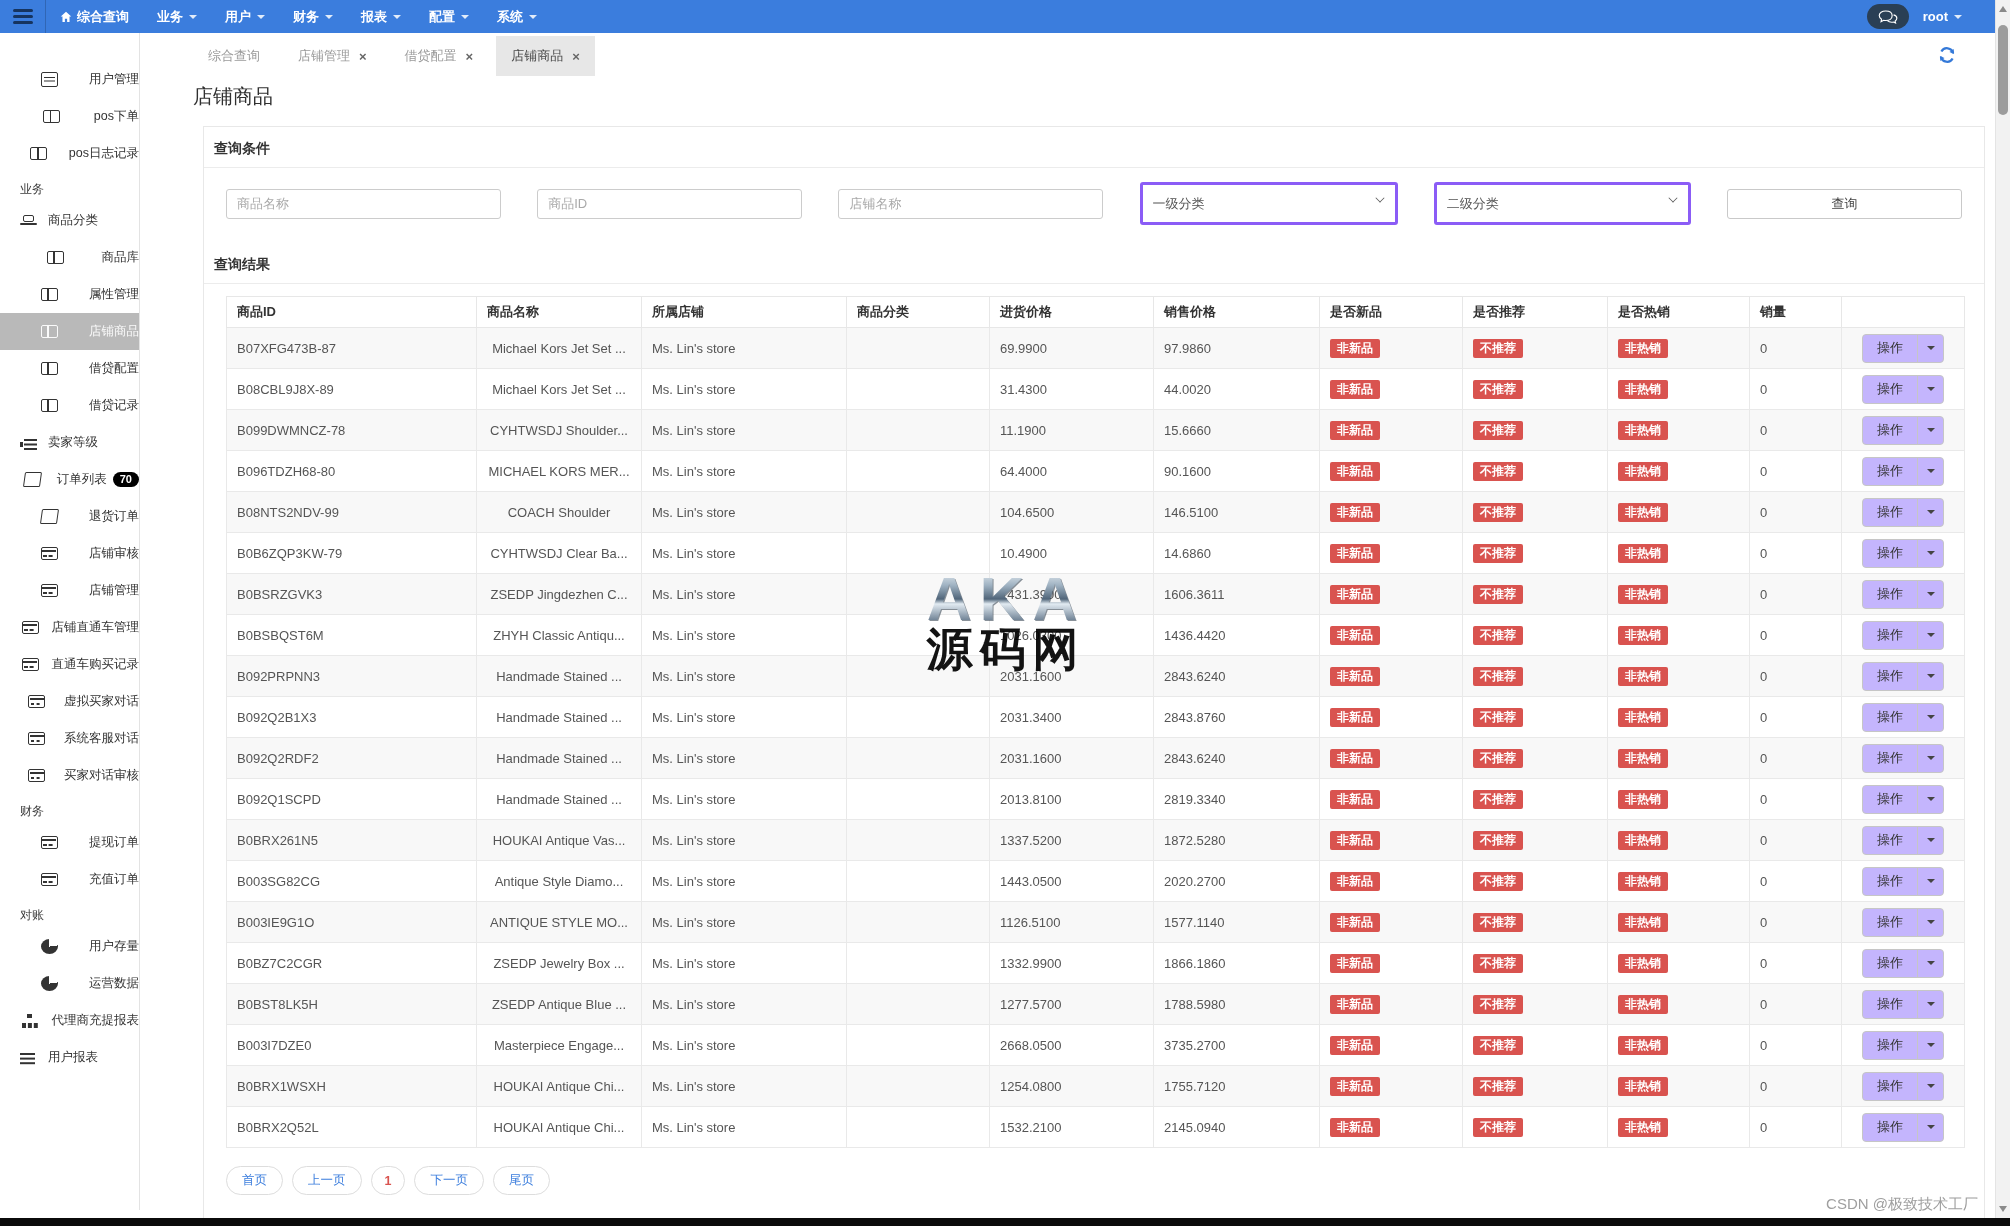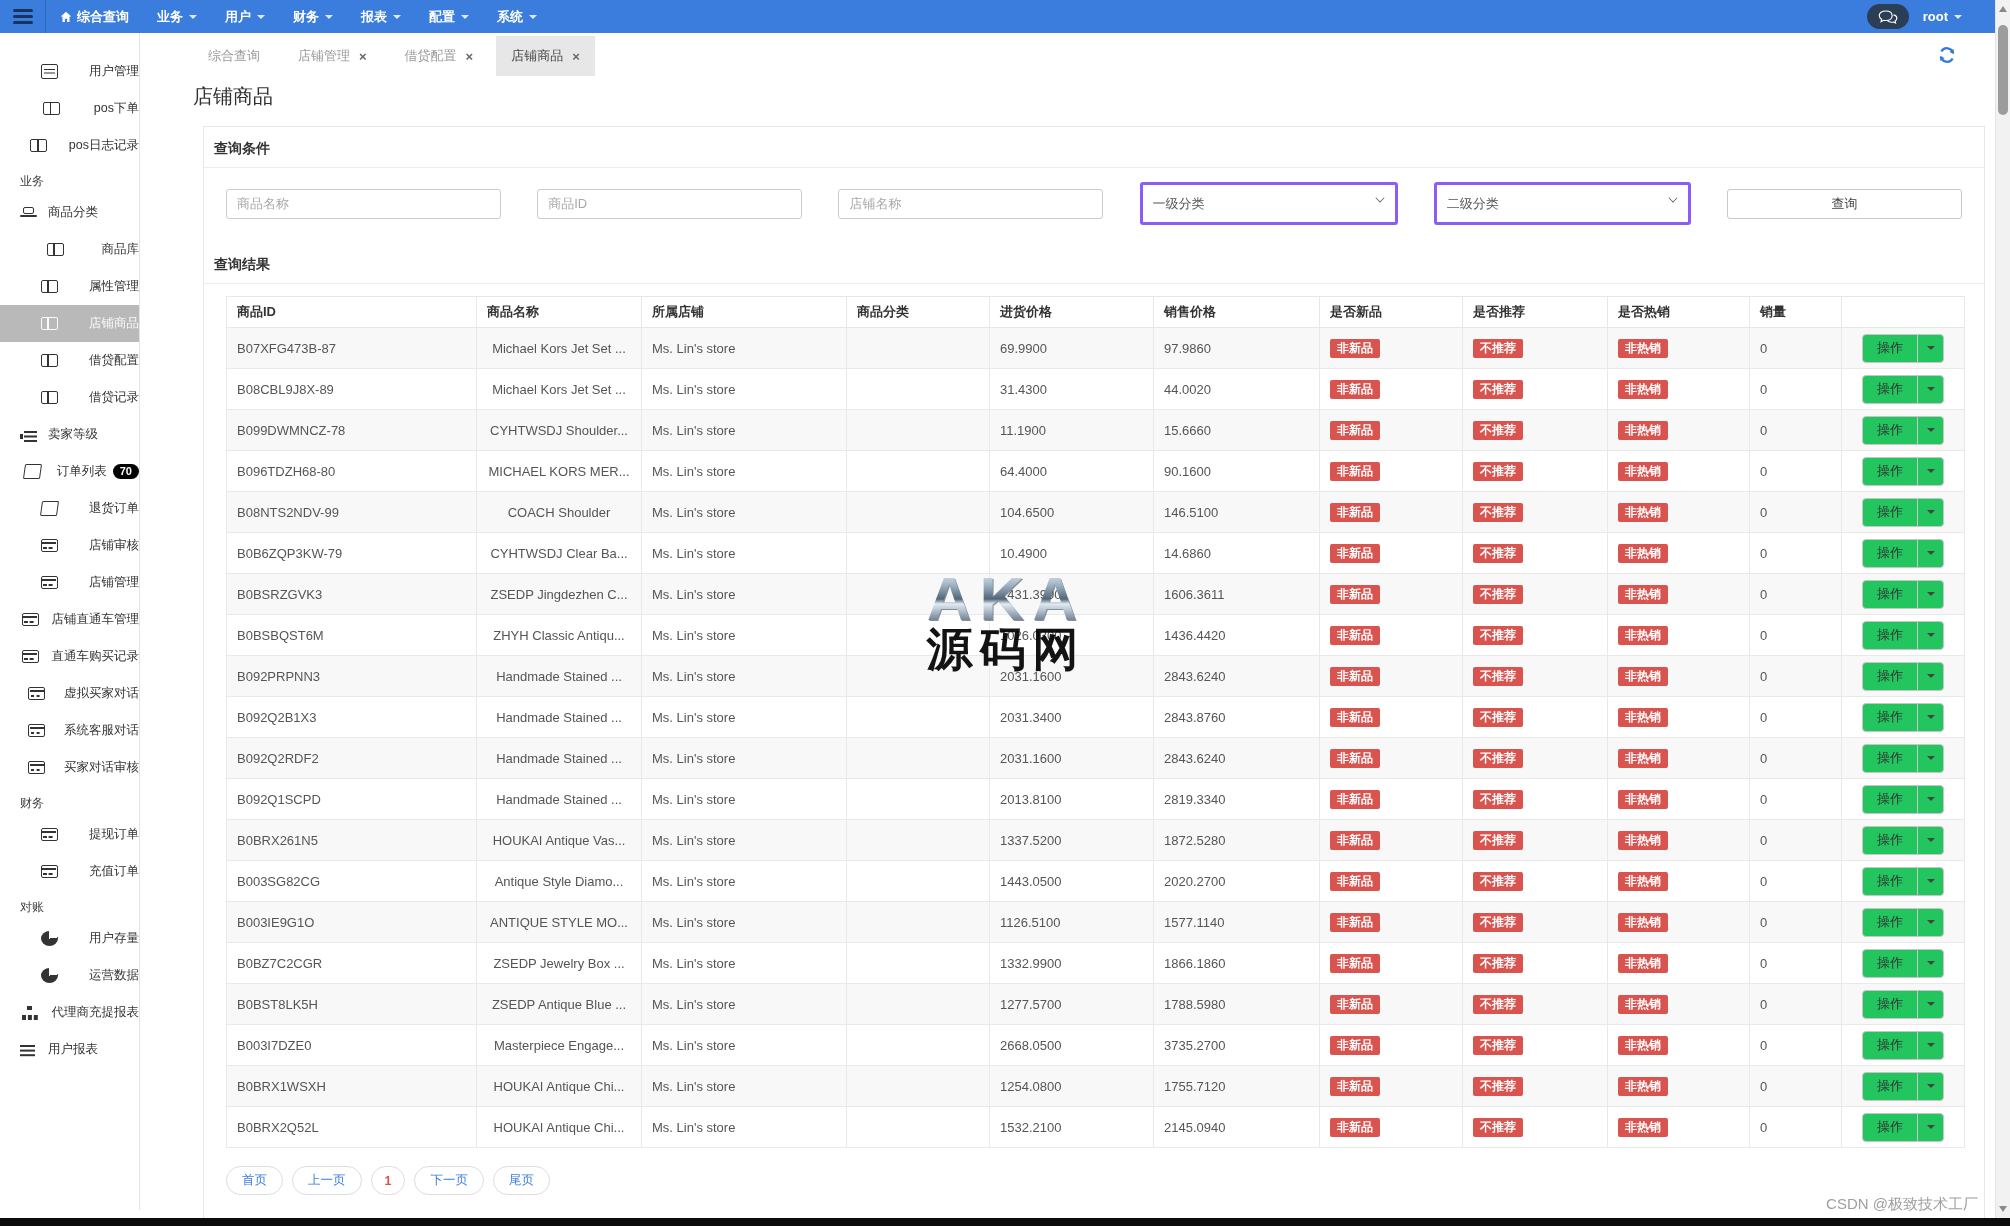--- a/index.html
+++ b/index.html
@@ -13,21 +13,21 @@
   .hamburger .bars i{display:block;height:3.4px;background:#16345f;border-radius:2px;margin:2.6px 0;}
   .nav-left{display:flex;align-items:center;height:100%;}
   .nav-item{display:flex;align-items:center;height:100%;padding:0 14px;color:#fff;font-size:13px;font-weight:bold;cursor:pointer;white-space:nowrap;}
   .nav-item .home-ic{margin-right:5px;display:flex;}
   .tri-down{width:0;height:0;border-left:4px solid transparent;border-right:4px solid transparent;border-top:4.5px solid rgba(255,255,255,.85);display:inline-block;margin-left:6px;}
   .nav-right{position:absolute;right:48px;top:0;height:33px;display:flex;align-items:center;gap:14px;}
   .chat-pill{width:42px;height:25px;border-radius:13px;background:#2a3f55;display:flex;align-items:center;justify-content:center;cursor:pointer;}
   .user-menu{display:flex;align-items:center;color:#fff;font-size:13px;font-weight:bold;cursor:pointer;}
 
   
-  .sidebar{position:absolute;top:33px;left:0;width:140px;bottom:16px;background:#fff;border-right:1px solid #e3e3e3;padding-top:20px;box-sizing:border-box;overflow:hidden;z-index:10;}
+  .sidebar{position:absolute;top:33px;left:0;width:140px;bottom:16px;background:#fff;border-right:1px solid #e3e3e3;padding-top:28px;box-sizing:border-box;overflow:hidden;z-index:10;}
   .side-sec{padding:9px 0 4px 20px;font-size:12px;color:#3a3a3a;height:17px;}
   .side-item{display:flex;align-items:center;height:37px;padding-left:20px;color:#333;font-size:12.5px;cursor:pointer;}
   .side-item .lbl{margin-left:11px;white-space:nowrap;}
   .side-item.active{background:#b9b9b9;color:#fafafa;}
   .icon{width:17px;height:17px;flex:0 0 17px;position:relative;color:currentColor;display:inline-block;}
   .count-badge{margin-left:6px;background:#000000;color:#fff;font-size:11px;font-weight:bold;border-radius:9px;padding:2px 7px;line-height:1;}
 
   
   .i-file-text{width:12px;height:15px;border:1.5px solid currentColor;border-radius:2px;margin:0 auto;box-sizing:border-box;position:relative;}
   .i-file-text::before{content:'';position:absolute;left:2px;right:2px;top:3.5px;height:1.5px;background:currentColor;box-shadow:0 3.5px 0 currentColor;}
@@ -71,21 +71,21 @@
   .q-btn{width:235px;height:30px;border:1px solid #c9c9c9;border-radius:3px;background:#fff;font-size:13px;color:#444;cursor:pointer;font-family:inherit;}
 
   .tbl-wrap{margin:12px 22px 0;}
   table.grid{width:1738px;border-collapse:collapse;table-layout:fixed;}
   .grid th{height:30px;border:1px solid #e7e7e7;font-size:13px;color:#333;text-align:left;padding:0 10px;font-weight:bold;background:#fff;}
   .grid td{height:40px;border:1px solid #e9e9e9;font-size:13px;color:#555;padding:0 10px;background:transparent;vertical-align:middle;white-space:nowrap;overflow:hidden;}
   .grid tbody tr:nth-child(odd){background:#f8f8f8;}
   .c-name{text-align:center;}
   .c-act{text-align:center;}
   .badge{display:inline-block;background:#d9534f;color:#fff;font-size:12px;font-weight:bold;padding:3.5px 7px;border-radius:2px;line-height:1;}
-  .btn-op{display:inline-flex;align-items:stretch;border:1px solid #c6c6c6;border-radius:4px;background:#22c55e;overflow:hidden;height:29px;box-sizing:border-box;cursor:pointer;font-family:Liberation Mono, monospace;}
+  .btn-op{display:inline-flex;align-items:stretch;border:1px solid #c6c6c6;border-radius:4px;background:#c4b5fd;overflow:hidden;height:29px;box-sizing:border-box;cursor:pointer;font-family:Liberation Mono, monospace;}
   .btn-op .op-main{display:flex;align-items:center;padding:0 14px;font-size:13px;color:#333;border-right:1px solid #c6c6c6;}
   .btn-op .op-caret{display:flex;align-items:center;justify-content:center;width:25px;}
   .tri-dark{width:0;height:0;border-left:4px solid transparent;border-right:4px solid transparent;border-top:4.5px solid #444;}
 
   .pagination{display:flex;gap:9px;margin:18px 22px 0;}
   .pg{display:flex;align-items:center;height:29px;padding:0 15px;border:1px solid #ddd;border-radius:15px;background:#fff;font-size:12.5px;color:#3b7ddd;cursor:pointer;box-sizing:border-box;}
   .pg.current{color:#d9534f;font-weight:bold;padding:0 13px;}
 
   
   .watermark{position:absolute;left:858px;top:568px;width:296px;text-align:center;z-index:40;pointer-events:none;}

